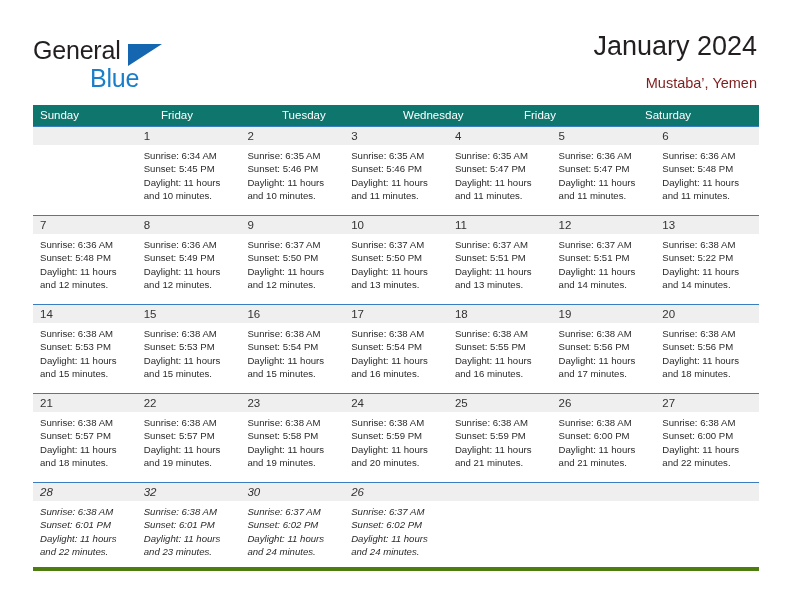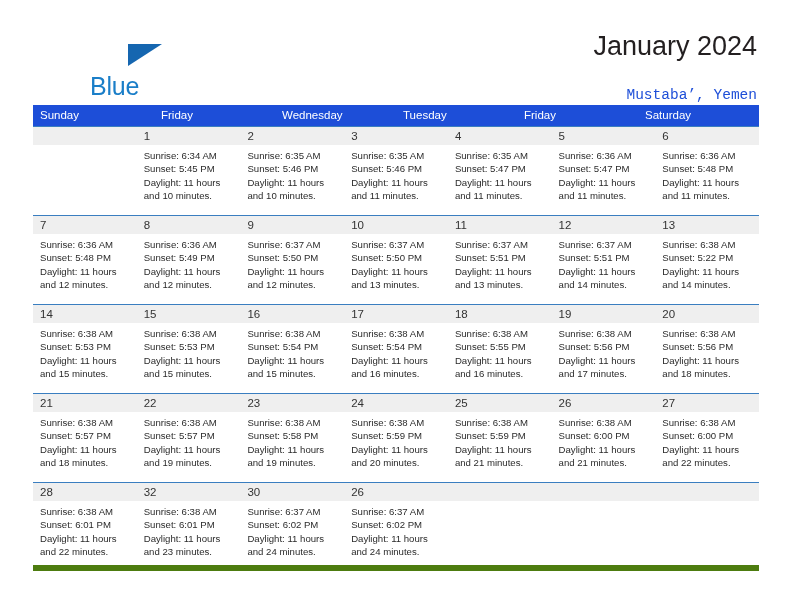--- a/index.html
+++ b/index.html
@@ -44,21 +44,21 @@
     left: 0;
     top: 0;
     font-size: 25px;
     letter-spacing: -0.2px;
     color: #231f20;
     font-family: "Liberation Sans", sans-serif;
   }
   .brand-blue {
     position: absolute;
     left: 57px;
-    top: 36px;
+    top: 28px;
     font-size: 25px;
     letter-spacing: -0.2px;
     color: #1a7ec8;
     font-family: "Liberation Sans", sans-serif;
   }
   .brand-triangle {
     position: absolute;
     left: 95px;
     top: 8px;
     width: 0;
@@ -74,59 +74,59 @@
     text-align: right;
   }
   .cal-title {
     font-size: 27px;
     color: #231f20;
     line-height: 33px;
     white-space: nowrap;
   }
   .cal-subtitle {
     font-size: 14.5px;
-    color: #1d4ed8;
+    color: #7f1d1d;
     line-height: 20px;
-    margin-top: 22px;
+    margin-top: 10px;
     white-space: nowrap;
-    font-family: Liberation Mono, monospace;
   }
 
   
   .calendar {
     position: absolute;
     left: 33px;
     top: 105px;
     width: 726px;
   }
 
   .weekday-row {
     display: flex;
-    background: #1d4ed8;
+    background: #0f766e;
     height: 21px;
   }
   .weekday {
     flex: 1 1 0;
     color: #ffffff;
     font-size: 11.5px;
     line-height: 21px;
     padding-left: 7px;
     box-sizing: border-box;
     overflow: hidden;
     white-space: nowrap;
   }
 
   .week-row {
     display: flex;
     border-top: 1px solid #3a7ec0;
     height: 89px;
     box-sizing: border-box;
   }
   .week-row:last-child {
-    border-bottom: 6px solid #4d7c0f;
+    border-bottom: 4px solid #4d7c0f;
+    font-style: italic;
   }
 
   .day-cell {
     flex: 1 1 0;
     position: relative;
     box-sizing: border-box;
     background: #ffffff;
     overflow: hidden;
   }
   .day-cell .daynum-band {
@@ -154,37 +154,38 @@
   }
 </style>
 </head>
 <body>
 
 <div class="page">
 
   <div class="header">
 
     <div class="brand">
+      <span class="brand-general">General</span>
       <span class="brand-triangle"></span>
       <span class="brand-blue">Blue</span>
     </div>
 
     <div class="title-block">
       <div class="cal-title">January 2024</div>
       <div class="cal-subtitle">Mustaba’, Yemen</div>
     </div>
 
   </div>
 
   <div class="calendar">
     <div class="weekday-row" id="weekday-row">
         <div class="weekday">Sunday</div>
         <div class="weekday">Friday</div>
+        <div class="weekday">Tuesday</div>
         <div class="weekday">Wednesday</div>
-        <div class="weekday">Tuesday</div>
         <div class="weekday">Friday</div>
         <div class="weekday">Saturday</div>
       </div>
     <div id="weeks-container">
         <div class="week-row">
           <div class="day-cell empty">
             <div class="daynum-band">
               <div class="daynum"></div>
             </div>
             <div class="details">

